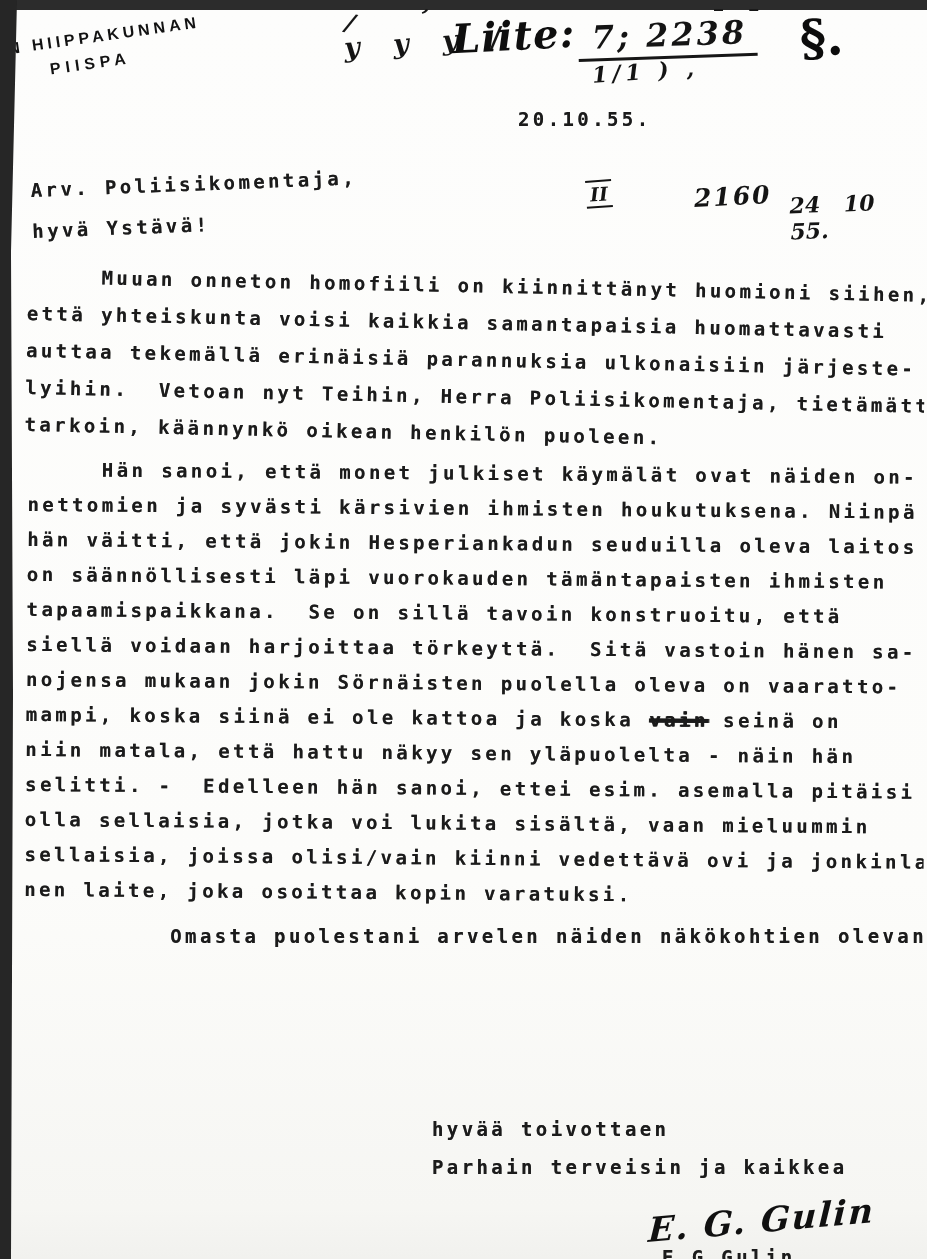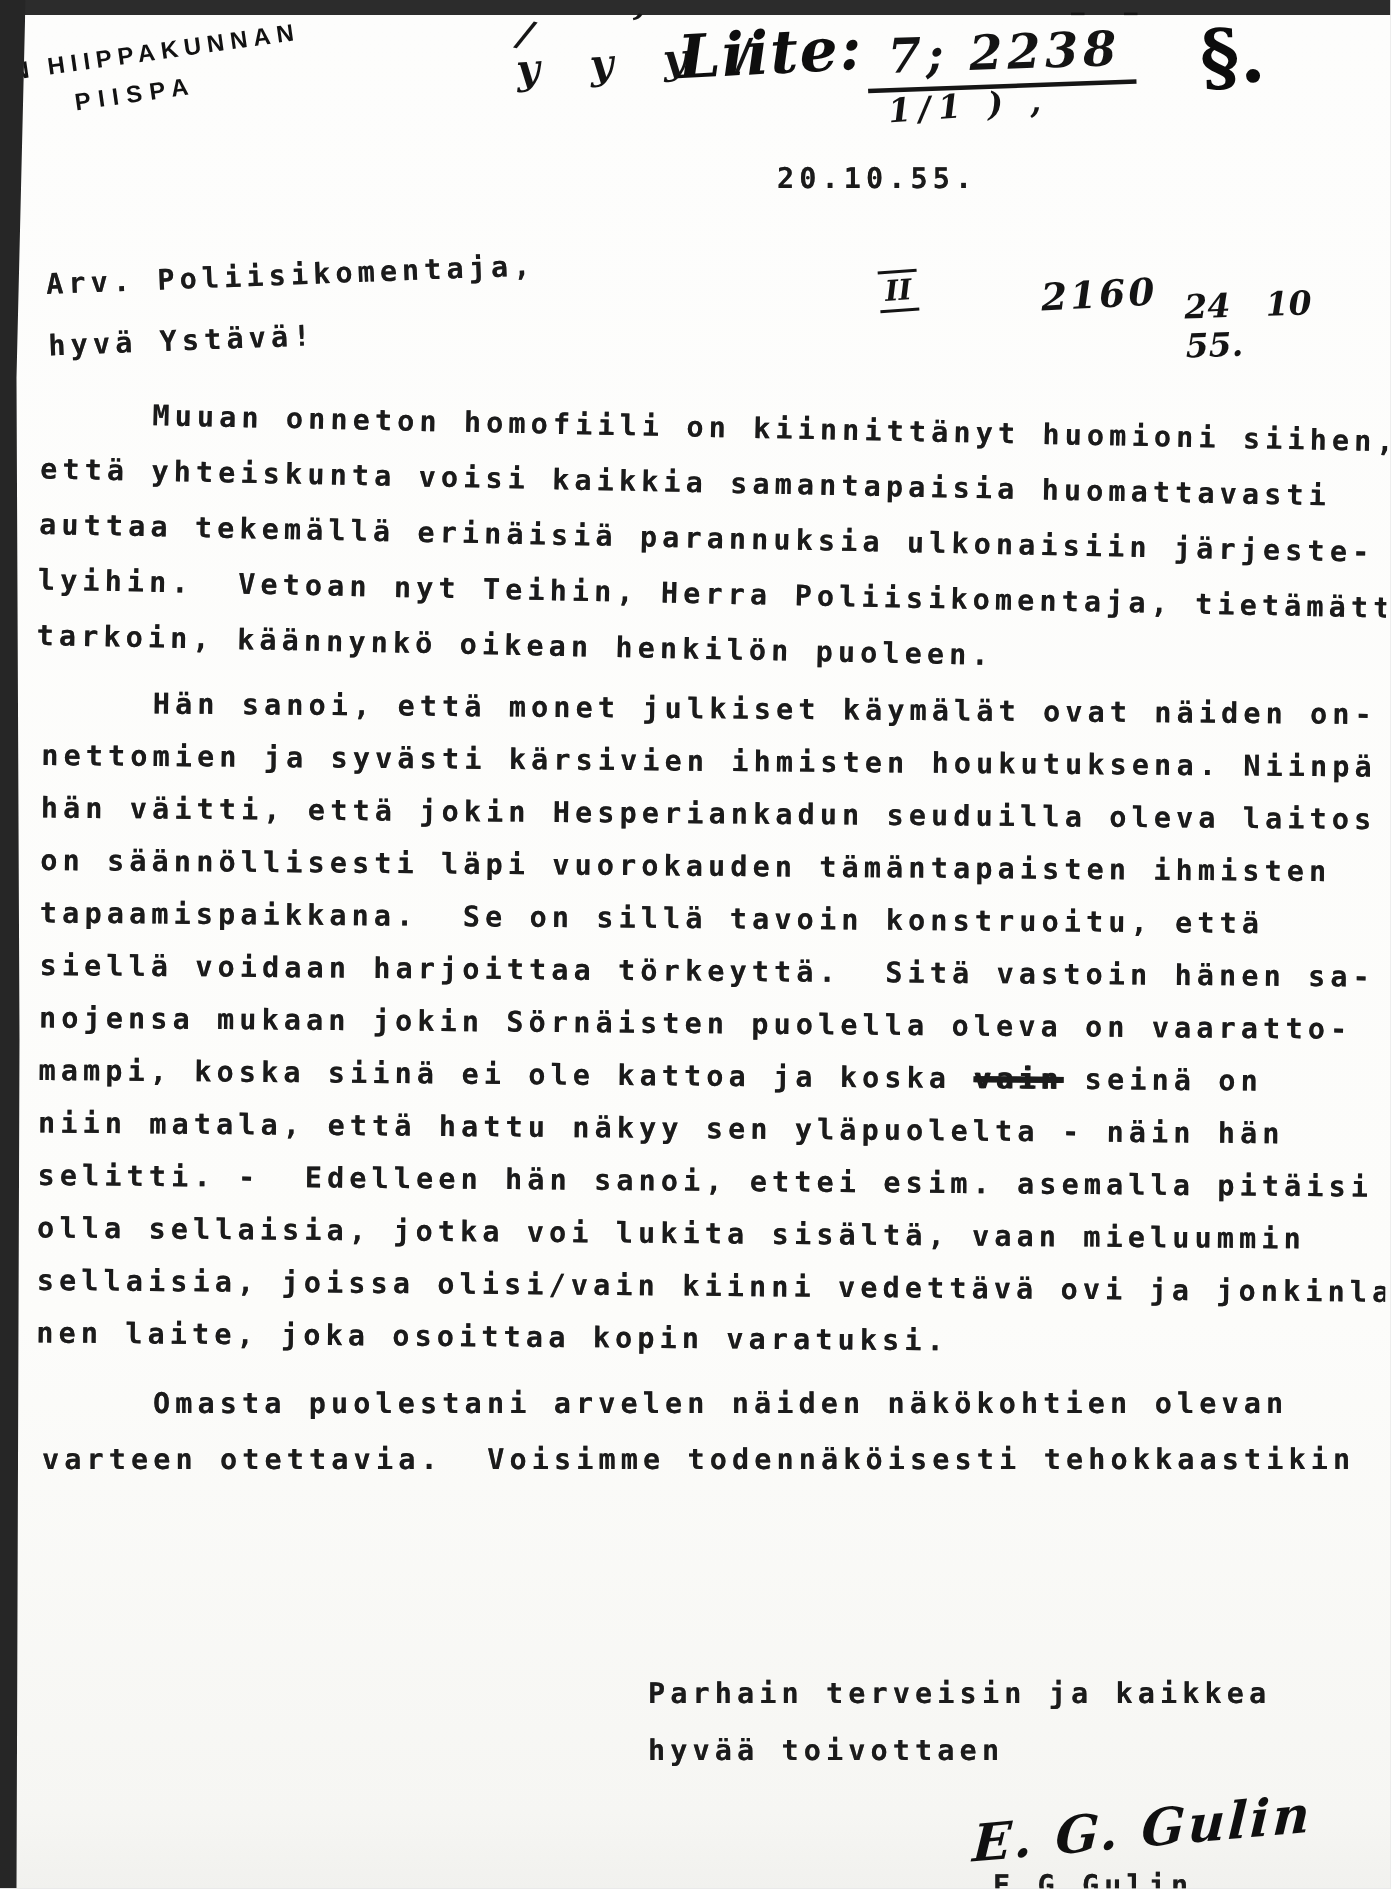--- a/index.html
+++ b/index.html
@@ -61,21 +61,21 @@
   .ann-number{position:absolute;left:694px;top:182px;font-size:25px;font-weight:bold;letter-spacing:2px;transform:rotate(-3deg);}
   .ann-date{position:absolute;left:790px;top:190px;font-size:22px;font-weight:bold;word-spacing:16px;transform:rotate(-2deg);}
   
   .para{position:absolute;left:28px;width:899px;}
   .para .line{white-space:pre;overflow:hidden;}
   .p1{top:258px;transform:rotate(1.2deg);transform-origin:left top;}
   .p1 .line{line-height:37px;}
   .p2{top:452px;transform:rotate(.5deg);transform-origin:left top;}
   .p2 .line{line-height:35px;}
   .p3{top:918px;}
-  .p3 .line{line-height:37px;}
+  .p3 .line{line-height:37px;text-align:right;}
   .indent{padding-left:74px;}
   .struck{text-decoration:line-through;text-decoration-thickness:3.5px;text-shadow:.9px 0 0 currentColor;}
   .overstruck{text-shadow:.9px 0 0 currentColor,-.9px 0 0 currentColor,0 .5px 0 currentColor;}
   
   .closing{position:absolute;left:432px;top:1110px;line-height:38px;}
   .closing .c3{margin-left:140px;}
   .signature-script{
     position:absolute;left:648px;top:1200px;font-size:34px;font-weight:bold;
     transform:rotate(-5deg) skewX(-8deg);letter-spacing:2px;color:#101010;
   }
@@ -133,24 +133,23 @@
     <div class="line"><span>mampi, koska siinä ei ole kattoa ja koska </span><span class="struck">vain</span><span> seinä on</span></div>
     <div class="line">niin matala, että hattu näkyy sen yläpuolelta - näin hän</div>
     <div class="line">selitti. -  Edelleen hän sanoi, ettei esim. asemalla pitäisi</div>
     <div class="line">olla sellaisia, jotka voi lukita sisältä, vaan mieluummin</div>
     <div class="line">sellaisia, joissa olisi/vain kiinni vedettävä ovi ja jonkinlai-</div>
     <div class="line">nen laite, joka osoittaa kopin varatuksi.</div>
   </div>
 
   <div class="typed para p3">
     <div class="line indent">Omasta puolestani arvelen näiden näkökohtien olevan</div>
-    <div class="line">varteen otettavia.  Voisimme todennäköisesti tehokkaastikin</div>
   </div>
 
   <div class="typed closing">
+    <div>hyvää toivottaen</div>
     <div>Parhain terveisin ja kaikkea</div>
-    <div>hyvää toivottaen</div>
   </div>
 
   <div class="hw signature-script">E. G. Gulin</div>
   <div class="typed signature-typed">E.G.Gulin.</div>
 
 </div>
 
 </body></html>

